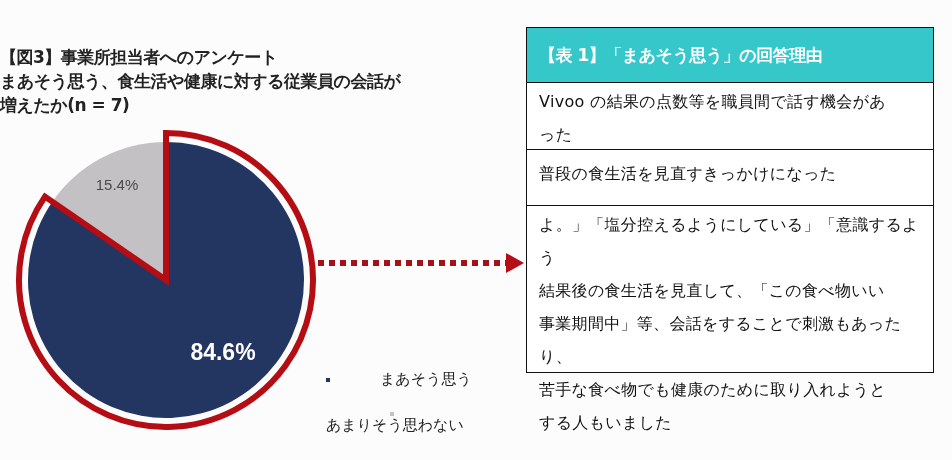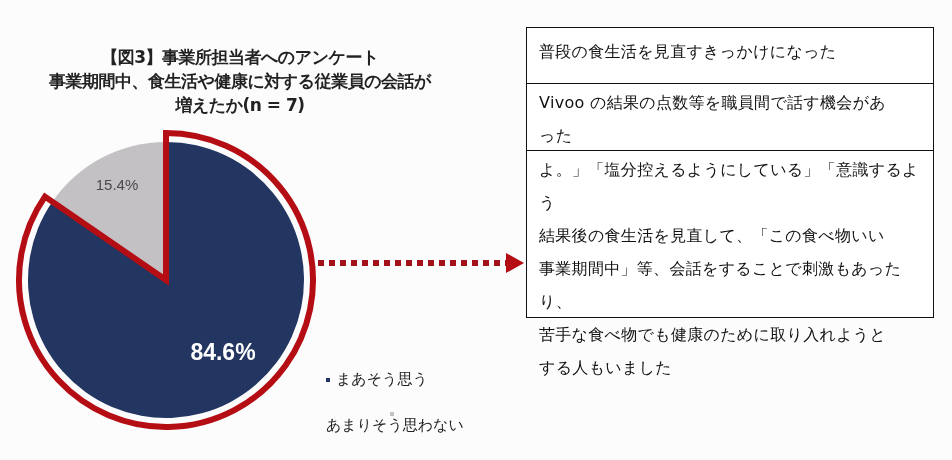--- a/index.html
+++ b/index.html
@@ -1,69 +1,70 @@
 <!DOCTYPE html>
 <html><head>
 <meta charset="utf-8">
 <style>
   html, body { margin:0; padding:0; }
   body { width:952px; height:460px; background:#fdfcfd; position:relative; overflow:hidden;
          font-family:"DejaVu Sans", "Liberation Sans", sans-serif; color:#1a1a1a; }
-  .title { position:absolute; left:0; top:45px; width:480px; text-align:center;
+  .title { position:absolute; left:0; top:45px; width:480px; 
            font-weight:bold; font-size:17px; line-height:24px; color:#222; letter-spacing:-0.5px; }
   .title div { white-space:nowrap; }
   svg.pie { position:absolute; left:0; top:0; }
   .legend { position:absolute; left:326px; font-size:15px; color:#222; display:flex; align-items:center; white-space:nowrap; }
   .legend .sw { width:4px; height:4px; margin-right:6px; display:inline-block; }
   .tbl { position:absolute; left:526px; top:27px; width:408px; border:1.5px solid #111; box-sizing:border-box; background:#fff; }
   .tbl .hdr { height:55px; background:#36c7cb; color:#fff; font-weight:bold; font-size:17px;
               padding-left:12px; display:flex; align-items:center; border-bottom:1.5px solid #111; box-sizing:border-box; letter-spacing:-0.5px; }
   .tbl .row { border-bottom:1.5px solid #111; box-sizing:border-box; font-size:16px; line-height:33px;
               padding:2px 10px 0 12px; color:#111; letter-spacing:0.3px; }
   .tbl .row:last-child { border-bottom:none; }
 </style>
 </head>
 <body>
 
 <div class="title">
   <div>【図3】事業所担当者へのアンケート</div>
-  <div>事業期間中、食生活や健康に対する従業員の会話が</div>
+  <div>まあそう思う、食生活や健康に対する従業員の会話が</div>
   <div>増えたか(n = 7)</div>
 </div>
 
 <svg class="pie" width="530" height="460">
 
   <path id="slice-gray" fill="#c3c1c4" d="M166,280 L52.352501527276985,201.71688502050765 A138,138 0 0 1 165.99999999999997,142 Z"></path>
 
   <path id="slice-blue" fill="#233561" d="M166,280 L166,142 A138,138 0 1 1 52.352501527276985,201.71688502050765 Z"></path>
 
   <path id="slice-outline" fill="none" stroke="#b50d14" stroke-width="6" stroke-linejoin="miter" d="M166,280 L166,133 A147,147 0 1 1 44.94070814862113,196.61146447836683 Z"></path>
   <text id="lbl-gray" x="117" y="190" fill="#4a4a4a" font-size="15" font-family="Liberation Sans, sans-serif" text-anchor="middle">15.4%</text>
   <text id="lbl-blue" x="223" y="360" fill="#ffffff" font-size="23" font-weight="bold" font-family="Liberation Sans, sans-serif" text-anchor="middle">84.6%</text>
 
   <line x1="318" y1="263" x2="508" y2="263" stroke="#a3111b" stroke-width="6" stroke-dasharray="6,5"></line>
   <polygon points="506,253 524,263 506,273" fill="#b50d14"></polygon>
 </svg>
 
-<div class="legend" style="top:370px;">
+<div class="legend" style="top:370px;gap:44px;">
   <span class="sw" style="background:#233561"></span>
   <span>まあそう思う</span>
 </div>
 <div class="legend" style="top:412px;flex-direction:column;">
   <span class="sw" style="background:#c3c1c4"></span>
   <span>あまりそう思わない</span>
 </div>
 
 <div class="tbl">
-  <div class="row" style="height:56px;line-height:44px;">
-    <div>普段の食生活を見直すきっかけになった</div>
-  </div>
+  <div class="hdr">【表 1】「まあそう思う」の回答理由</div>
   <div class="row" style="height:67px;">
     <div>Vivoo の結果の点数等を職員間で話す機会があ</div>
     <div>った</div>
+  </div>
+  <div class="row" style="height:56px;line-height:44px;">
+    <div>普段の食生活を見直すきっかけになった</div>
   </div>
   <div class="row" style="height:166px;">
     <div>よ。」「塩分控えるようにしている」「意識するよう</div>
     <div>結果後の食生活を見直して、「この食べ物いい</div>
     <div>事業期間中」等、会話をすることで刺激もあったり、</div>
     <div>苦手な食べ物でも健康のために取り入れようと</div>
     <div>する人もいました</div>
   </div>
 </div>
 

